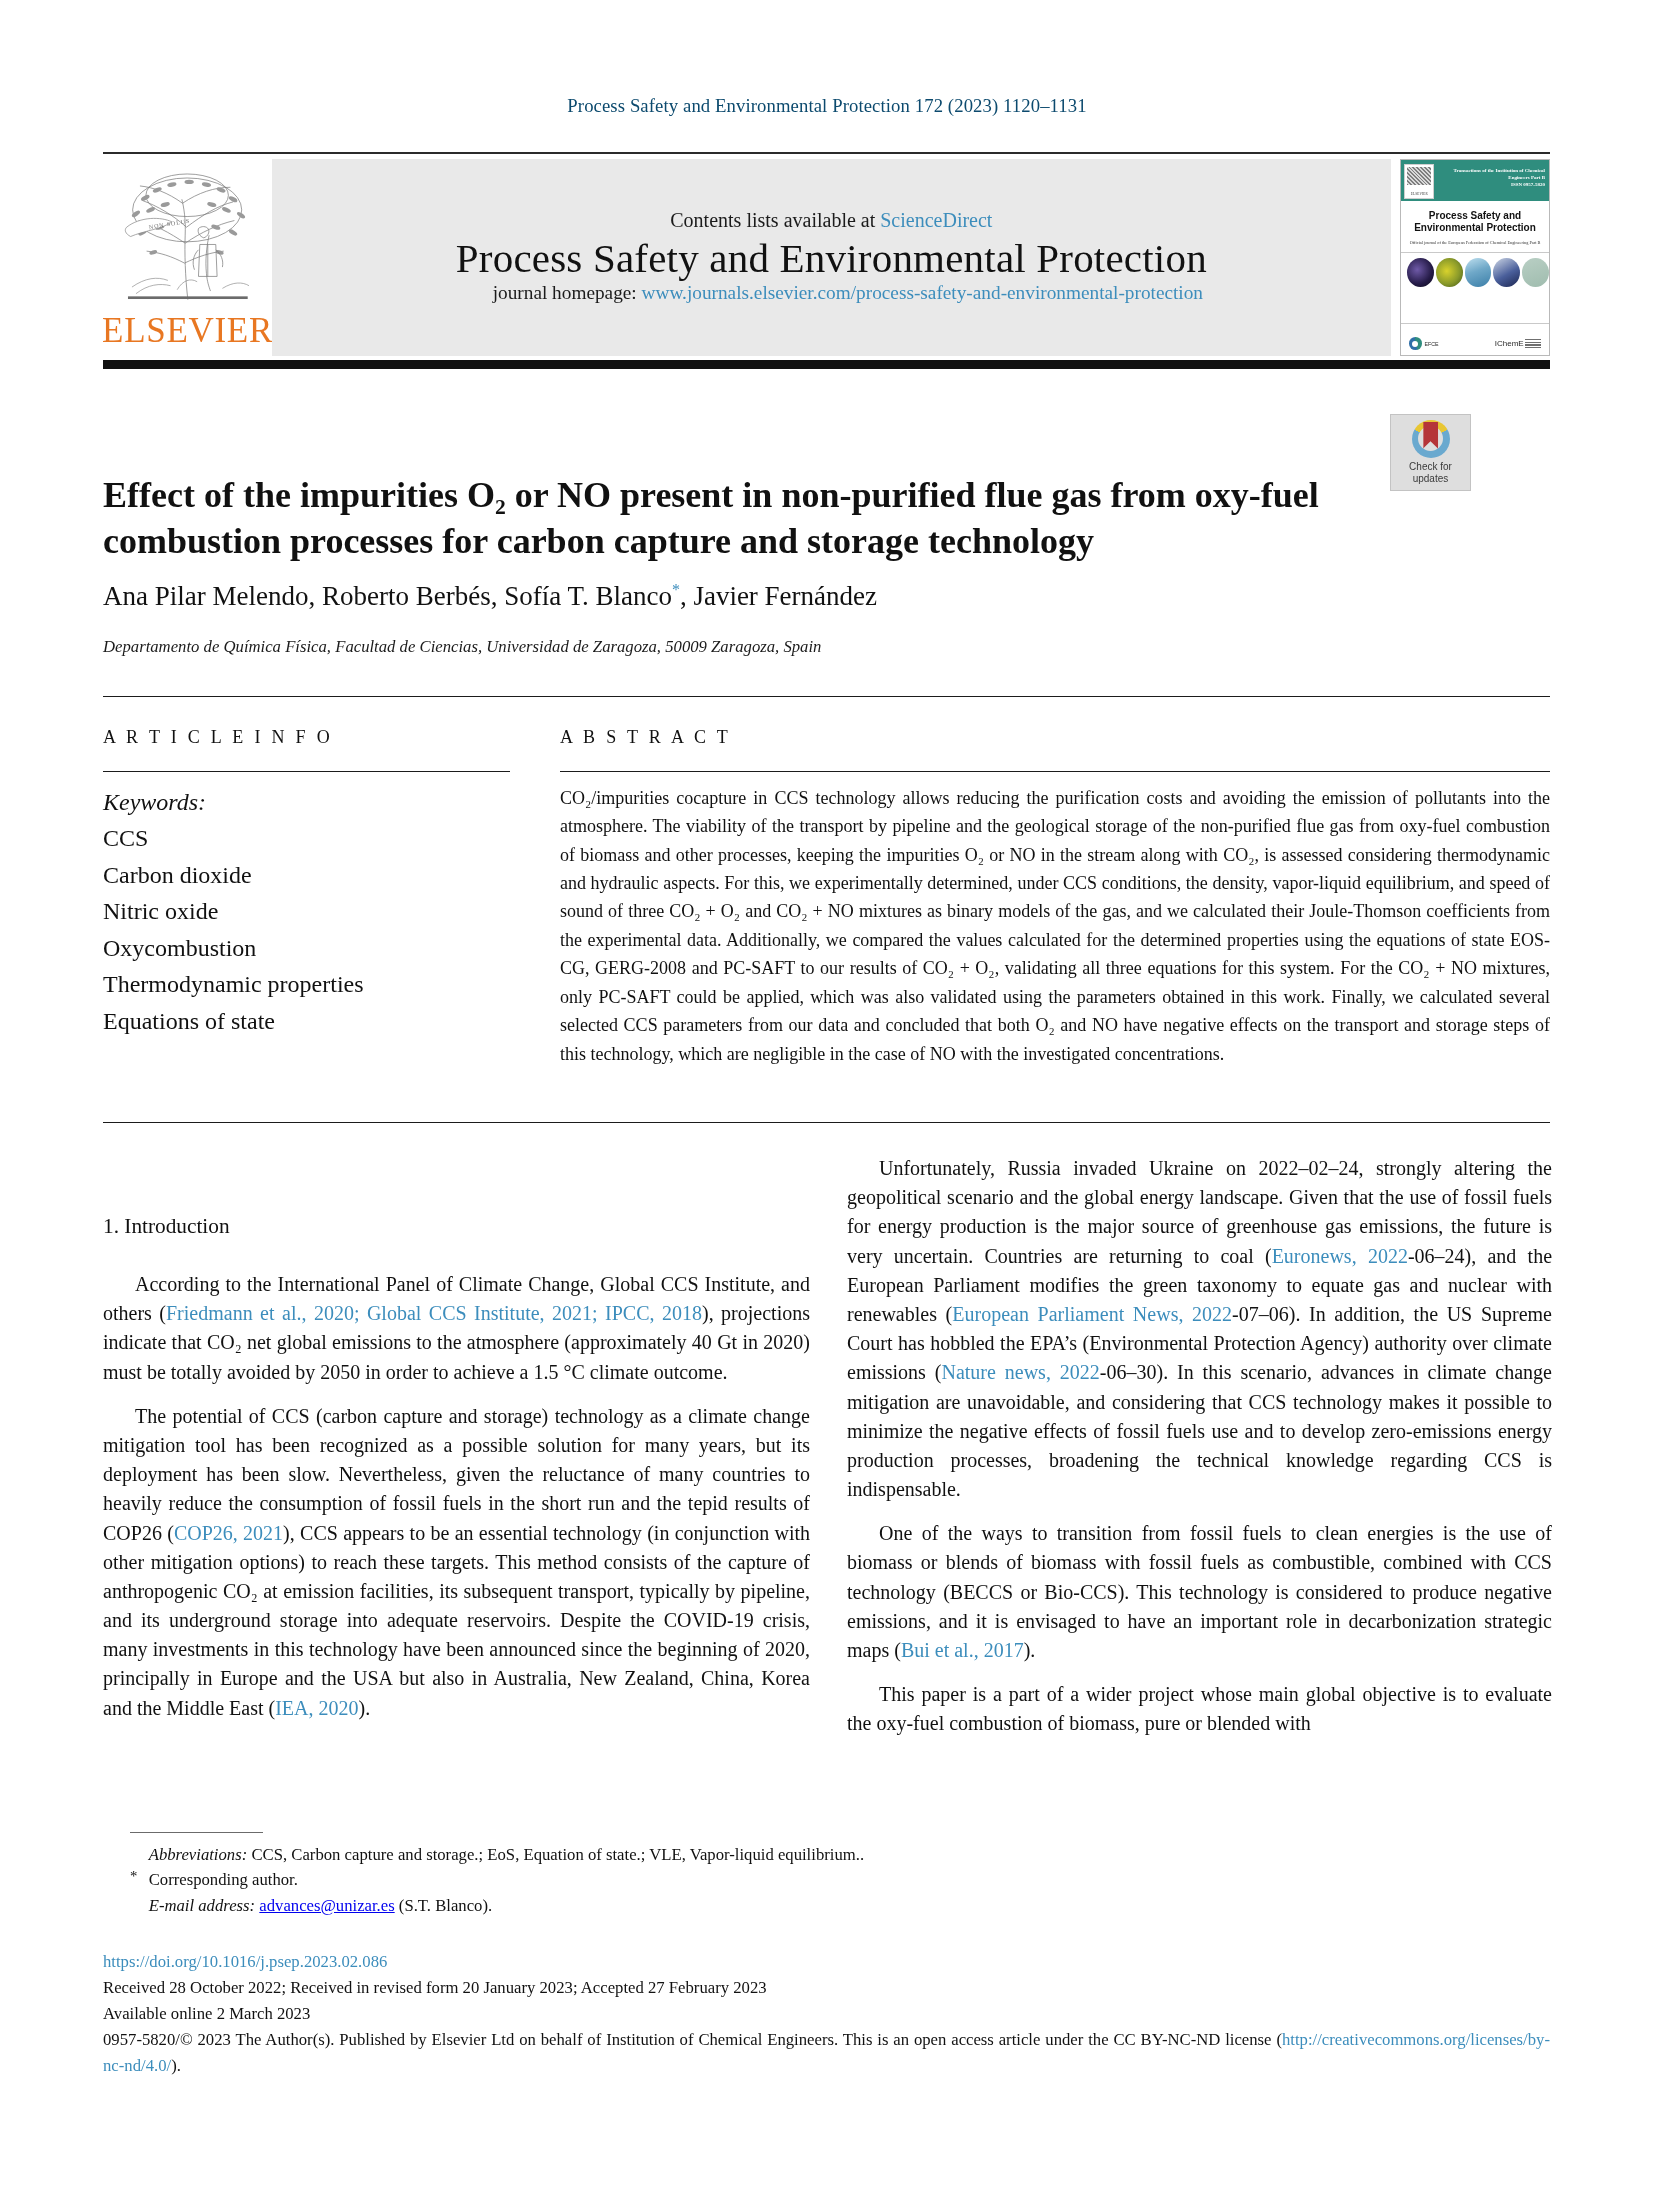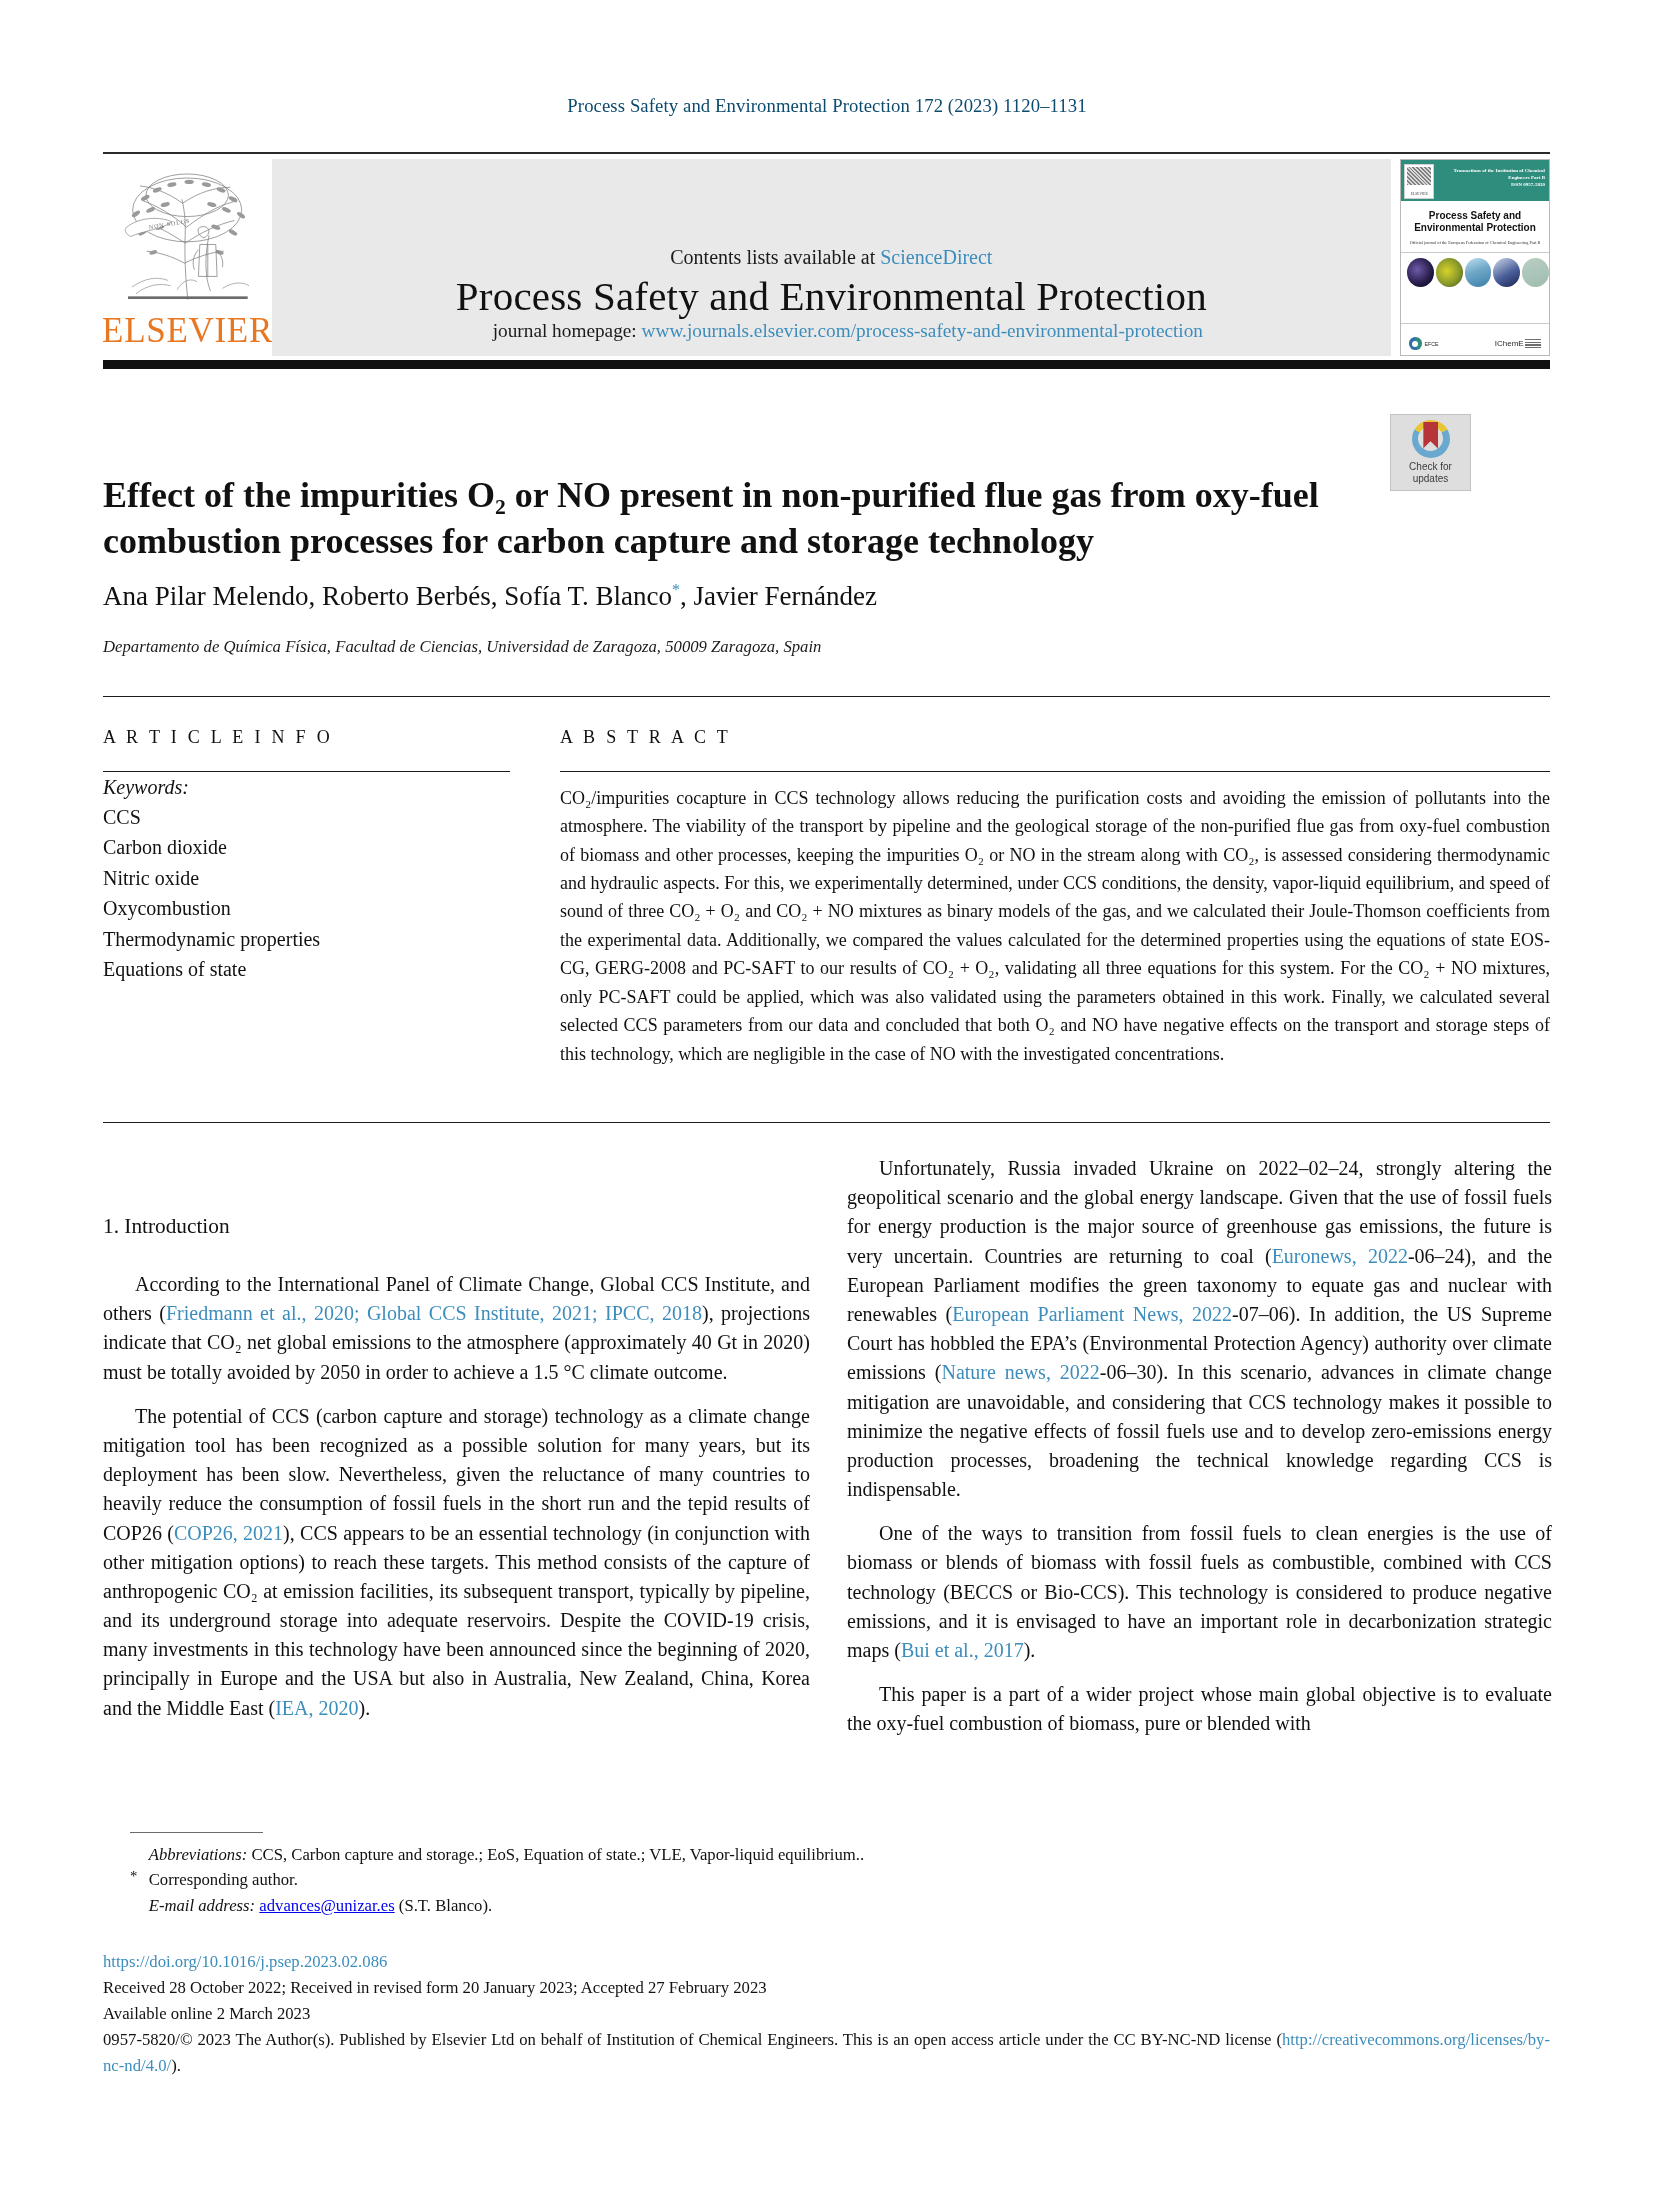--- a/index.html
+++ b/index.html
@@ -37,21 +37,21 @@
   .elsevier-word {
     font-family:"Liberation Serif", serif;
     color:#e87722; font-size:35px; letter-spacing:0.7px;
     margin-top:2.7px; line-height:1;
   }
 
   .mast-center {
     flex:1 1 auto; background:#e9e9e9;
     position:relative; box-sizing:border-box;
     padding:12px 0 0 0;
-    display:flex; flex-direction:column; justify-content:flex-end;
+    display:flex; flex-direction:column; justify-content:center;
   }
   .mast-contents { text-align:center; font-size:20px; color:#1b1b1b; }
   .mast-contents a { color:#3c8dbc; text-decoration:none; }
   .mast-journal {
     text-align:center;
     font-size:41px; color:#111;
     letter-spacing:0.2px;
     margin-top:2.7px;
   }
   .mast-homepage {
@@ -176,21 +176,21 @@
 
   
   .info-col { position:absolute; left:103px; top:727px; width:407px; }
   .abs-col  { position:absolute; left:560px; top:727px; width:990px; }
 
   .sec-head {
     font-size:18px; letter-spacing:3.3px; color:#111;
   }
   .sec-rule { height:0.7px; background:#1b1b1b; margin-top:23px; }
 
-  .kw-block { margin-top:0; font-size:20px; line-height:1.52; color:#111; }
+  .kw-block { margin-top:12px; font-size:24px; line-height:1.52; color:#111; }
   .kw-label { font-style:italic; }
 
   .abs-text {
     margin-top:12px; font-size:18px; line-height:1.58;
     text-align:justify; color:#111; hyphens:auto;
   }
 
   .rule-below-abs { left:103px; top:1122px; width:1447px; }
 
   

